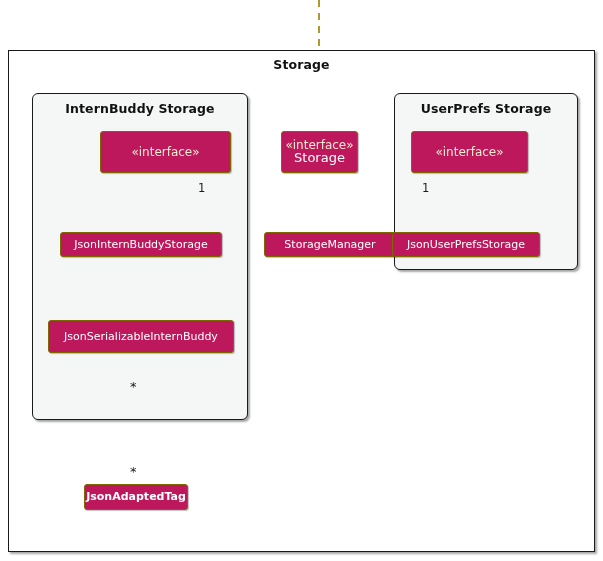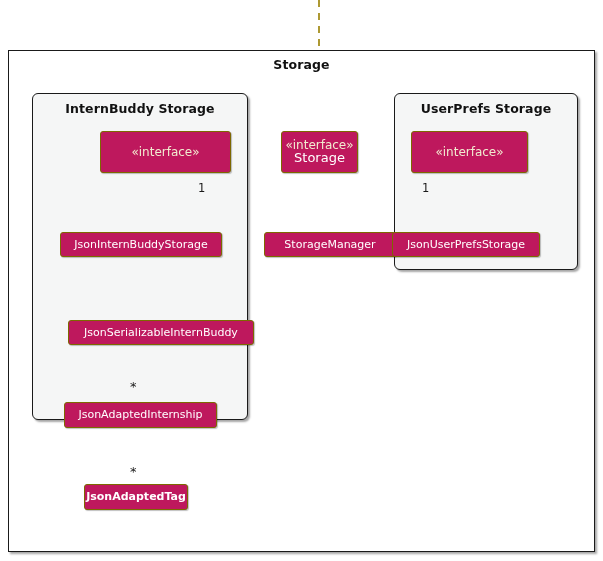--- a/index.html
+++ b/index.html
@@ -169,27 +169,24 @@
   </div>
 
   <div class="node plain" style="left:264px; top:232px; width:132px; height:25px;">
     <span class="nname">StorageManager</span>
   </div>
 
   <div class="node plain" style="left:392px; top:232px; width:148px; height:25px;">
     <span class="nname">JsonUserPrefsStorage</span>
   </div>
 
-  <div class="node plain" style="left:48px; top:320px; width:186px; height:25px;margin-left:20px;">
+  <div class="node plain" style="left:48px; top:320px; width:186px; height:33px;">
     <span class="nname">JsonSerializableInternBuddy</span>
   </div>
 
-  <div class="node plain" style="left:64px; top:402px; width:153px; height:26px;">
-    <span class="nname">JsonAdaptedInternship</span>
-  </div>
 
   <div class="node plain" style="left:84px; top:484px; width:104px; height:26px;font-weight:bold;">
     <span class="nname">JsonAdaptedTag</span>
   </div>
 
   <div class="mult" style="left:198px; top:181px;">1</div>
 
   <div class="mult" style="left:422px; top:181px;">1</div>
 
   <div class="mult star" style="left:130px; top:383px;">*</div>

